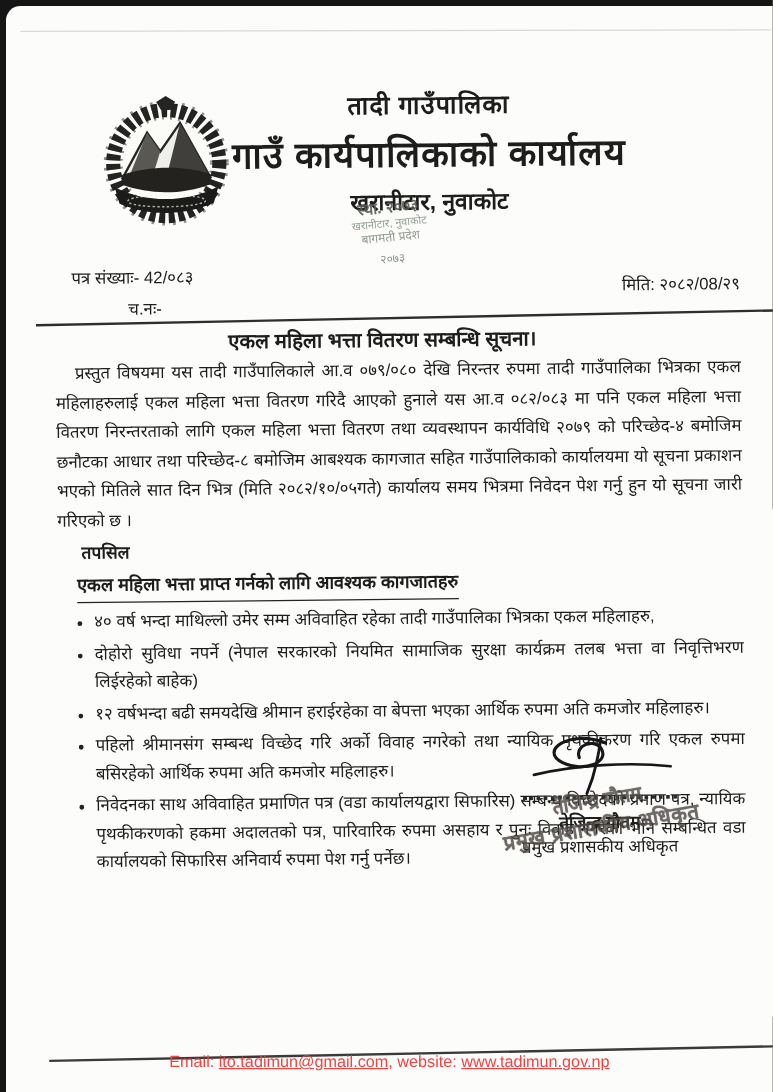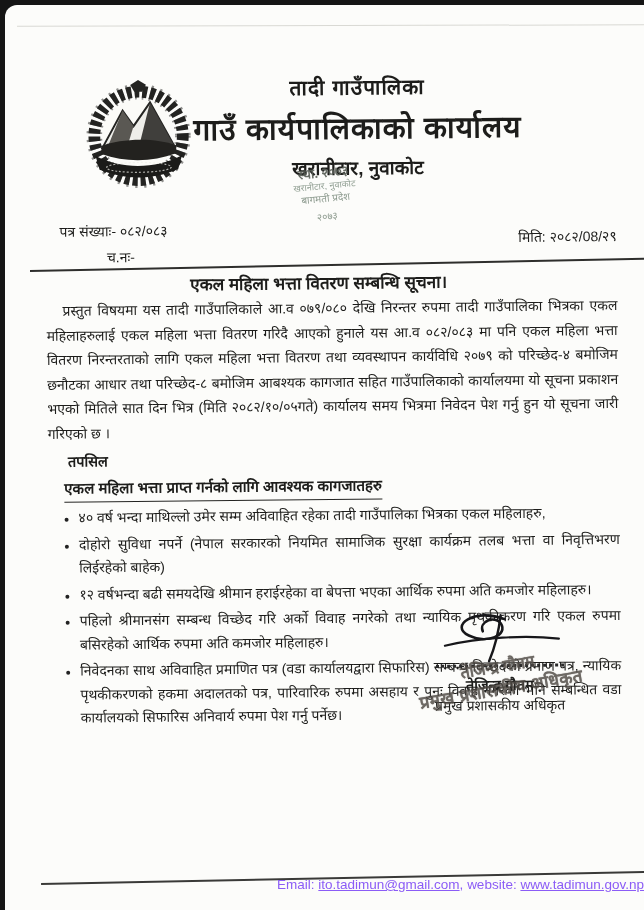--- a/index.html
+++ b/index.html
@@ -49,21 +49,21 @@
   .dots{display:inline-block;width:128px;border-bottom:3px dotted #2a2a2a;height:4px;}
   .sig-name{font-size:14.5px;font-weight:bold;margin-top:3px;}
   .sig-desig{font-size:14px;margin-top:1px;}
   .stamp{position:absolute;left:-14px;top:44px;width:262px;transform:rotate(-9deg);
          color:#4e4944;opacity:.82;font-weight:bold;text-shadow:0 0 1px #6b655f;pointer-events:none;}
   .stamp-l1{font-size:16px;}
   .stamp-l2{font-size:17px;letter-spacing:.5px;}
 
   
   .f-rule{position:absolute;left:36px;width:608px;top:872px;height:2px;background:#3a3a38;transform:rotate(-1.15deg);}
-  .f-text{position:absolute;left:0;right:0;top:872px;text-align:right;font-size:13.5px;color:#8b5cf6;}
+  .f-text{position:absolute;left:0;right:0;top:872px;text-align:center;font-size:13.5px;color:#ef4444;}
   .u{text-decoration:underline;}
 </style>
 </head>
 <body>
 
 <div class="page">
   <div class="scan-edge"></div>
 
   <div class="content">
 
@@ -90,21 +90,21 @@
 
     <div class="seal">
       <div class="seal-est">स्था. २०७३</div>
       <div class="seal-place">खरानीटार, नुवाकोट</div>
       <div class="seal-prov">बागमती प्रदेश</div>
       <div class="seal-year">२०७३</div>
     </div>
 
     <div class="ref">
       <span>पत्र संख्याः-</span>
-      <span>०८२/०८३</span>
+      <span>42/०८३</span>
     </div>
     <div class="date">
       <span>मिति:</span>
       <span>२०८२/08/२९</span>
     </div>
     <div class="chn">च.नः-</div>
     <div class="rule"></div>
 
     <div class="title">एकल महिला भत्ता वितरण सम्बन्धि सूचना।</div>
 

